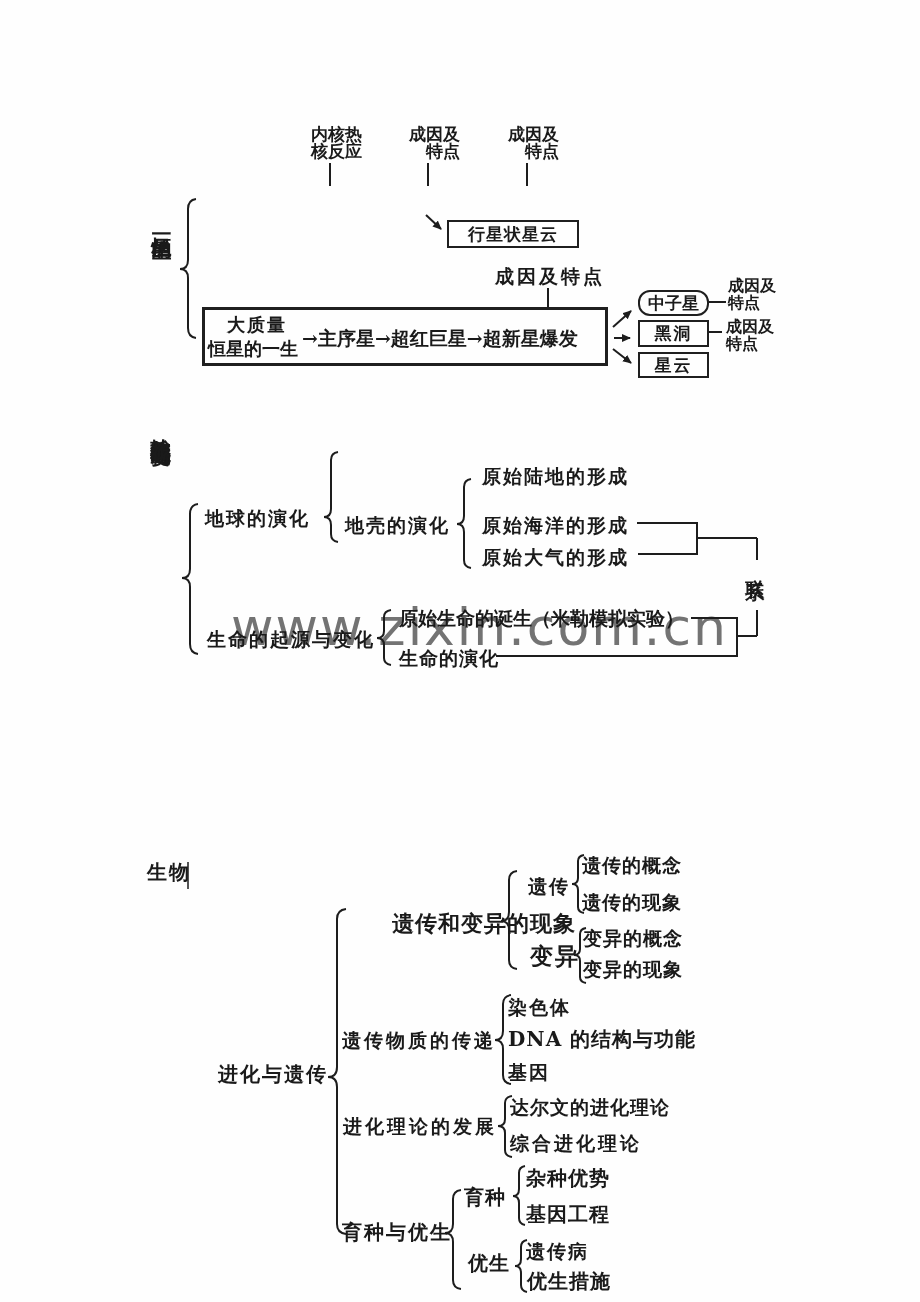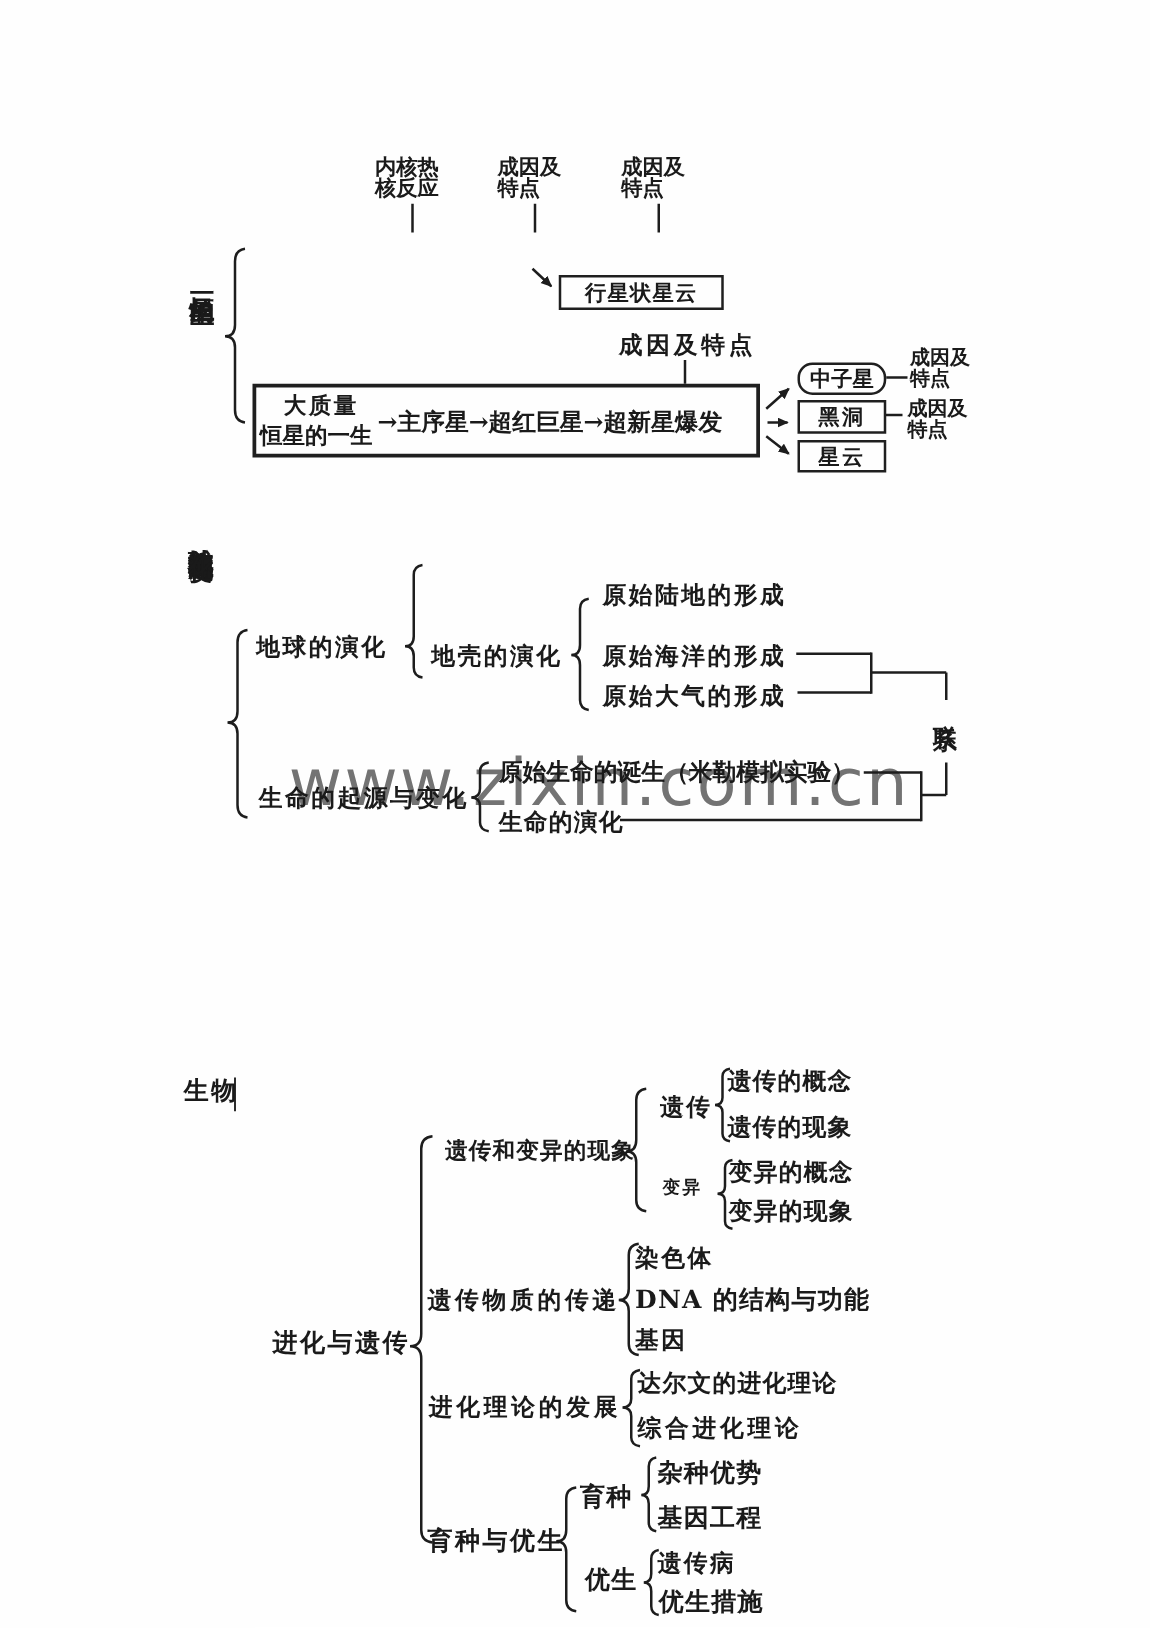--- a/index.html
+++ b/index.html
@@ -2,21 +2,21 @@
 <html><head>
 <meta charset="utf-8">
 <style>
   html,body { margin:0; padding:0; background:#ffffff; }
   .page {
     position:relative; width:920px; height:1302px; overflow:hidden;
     background:#fefefe; font-family:"DejaVu Serif","Liberation Serif",serif;
     color:#1a1a1a;
   }
   .t { position:absolute; font-weight:bold; white-space:nowrap; line-height:1.15; }
-  .two-line { text-align:left; white-space:pre-line; }
+  .two-line { text-align:right; white-space:pre-line; }
   .v { writing-mode:vertical-rl; text-orientation:upright; }
   .box {
     position:absolute; border:2px solid #1f1f1f; box-sizing:border-box;
     display:flex; align-items:center; justify-content:center;
     font-weight:bold; white-space:nowrap;
   }
   .overlay { position:absolute; left:0; top:0; z-index:1; pointer-events:none; }
   .overlay path { stroke:#1d1d1d; stroke-width:2; fill:none; }
   .txt-layer { position:absolute; inset:0; z-index:2; }
   .watermark {
@@ -122,25 +122,25 @@
     <div class="t" style="left:207px; top:629px; font-size:19px; letter-spacing:2px;">生命的起源与变化</div>
     <div class="t" style="left:399px; top:608px; font-size:19px;">原始生命的诞生（米勒模拟实验）</div>
     <div class="t" style="left:399px; top:648px; font-size:19px; letter-spacing:1px;">生命的演化</div>
 
     <div class="t v" style="left:744px; top:564px; font-size:19px; letter-spacing:2px;">联系</div>
 
     <div class="t" style="left:147px; top:861px; font-size:20px; letter-spacing:2px;">生物</div>
 
     <div class="t" style="left:218px; top:1063px; font-size:20px; letter-spacing:2px;">进化与遗传</div>
 
-    <div class="t" style="left:320px; top:911px; font-size:18px; letter-spacing:1px;padding-left:36px;">遗传和变异的现象</div>
+    <div class="t" style="left:356px; top:911px; font-size:22px; letter-spacing:1px;padding-left:36px;">遗传和变异的现象</div>
     <div class="t" style="left:528px; top:876px; font-size:19px; letter-spacing:2px;">遗传</div>
     <div class="t" style="left:582px; top:855px; font-size:19px; letter-spacing:1px;">遗传的概念</div>
     <div class="t" style="left:582px; top:892px; font-size:19px; letter-spacing:1px;">遗传的现象</div>
-    <div class="t" style="left:530px; top:943px; font-size:14px; letter-spacing:2px;font-family:Liberation Mono, monospace;">变异</div>
+    <div class="t" style="left:530px; top:943px; font-size:23px; letter-spacing:2px;">变异</div>
     <div class="t" style="left:583px; top:928px; font-size:19px; letter-spacing:1px;">变异的概念</div>
     <div class="t" style="left:583px; top:959px; font-size:19px; letter-spacing:1px;">变异的现象</div>
 
     <div class="t" style="left:342px; top:1030px; font-size:19px; letter-spacing:3px;">遗传物质的传递</div>
     <div class="t" style="left:508px; top:997px; font-size:19px; letter-spacing:2px;">染色体</div>
     <div class="t" style="left:508px; top:1028px; font-size:20px; letter-spacing:1px;">DNA 的结构与功能</div>
     <div class="t" style="left:508px; top:1062px; font-size:19px; letter-spacing:2px;">基因</div>
 
     <div class="t" style="left:343px; top:1116px; font-size:19px; letter-spacing:3px;">进化理论的发展</div>
     <div class="t" style="left:510px; top:1097px; font-size:19px; letter-spacing:1px;">达尔文的进化理论</div>

